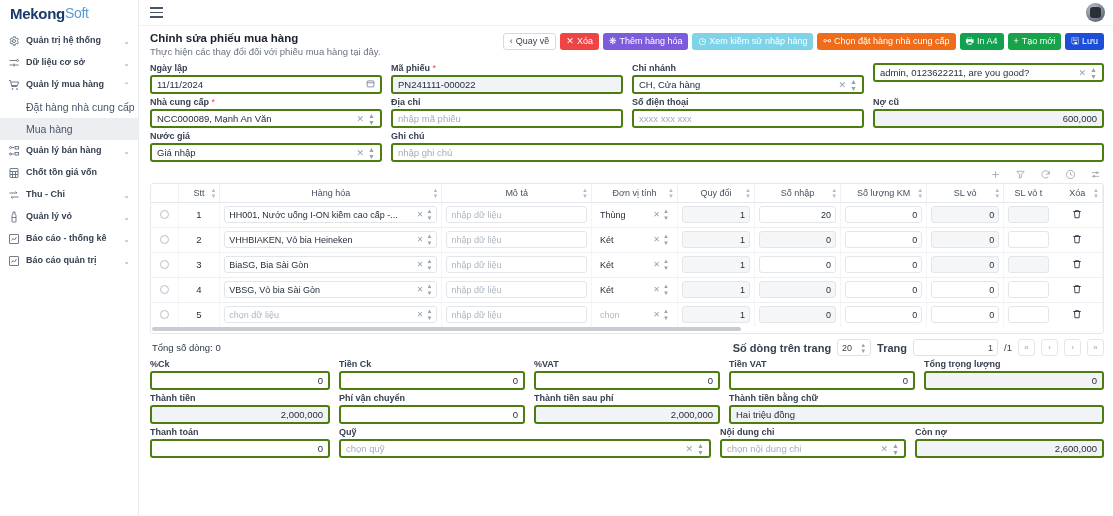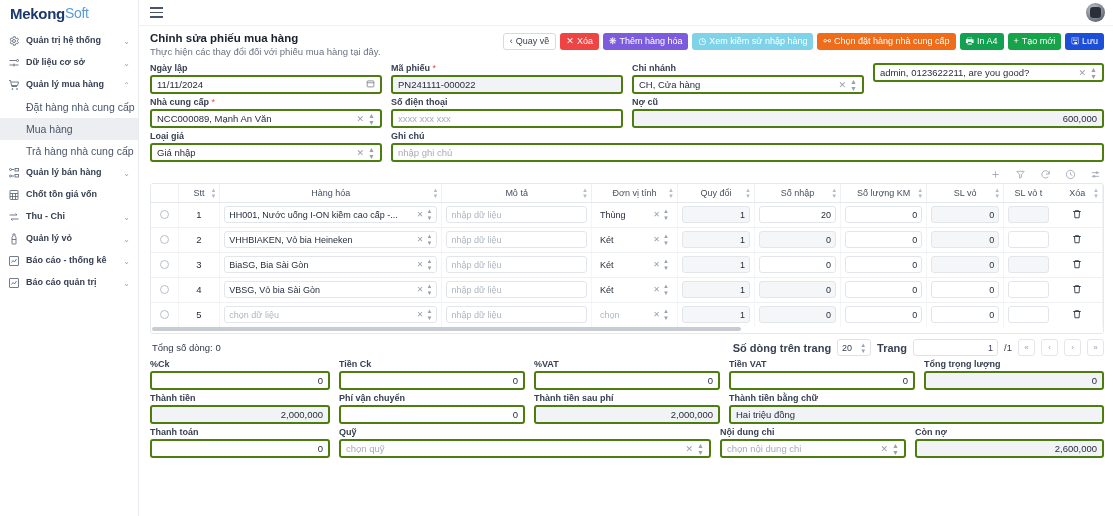--- a/index.html
+++ b/index.html
@@ -226,23 +226,20 @@
         </span>
         <span class="lbl">Quản lý mua hàng</span>
         <span class="chev">⌃</span>
       </div>
 
       <div class="nav-sub">
         <span>Đặt hàng nhà cung cấp</span>
       </div>
       <div class="nav-sub active">
         <span>Mua hàng</span>
-      </div>
-      <div class="nav-sub">
-        <span>Trả hàng nhà cung cấp</span>
       </div>
 
       <div class="nav-item">
         <span class="ico">
           <svg width="12" height="12" viewBox="0 0 24 24" fill="none" stroke="currentColor" stroke-width="1.7">
               <circle cx="5" cy="5" r="2"></circle>
               <circle cx="5" cy="18" r="2"></circle>
               <rect x="14" y="3" width="7" height="5"></rect>
               <rect x="14" y="15" width="7" height="5"></rect>
               <path d="M7 5h5M7 18h5"></path>
@@ -416,36 +413,42 @@
           <div class="inp">
             <span class="val">NCC000089, Mạnh An Văn</span>
             <span class="clr">✕</span>
             <span class="spin">
                 <i>▲</i>
                 <i>▼</i>
               </span>
           </div>
         </div>
         <div class="fld" style="width:232px">
+          <div class="lbl">Địa chỉ</div>
+          <div class="inp">
+            <span class="val ph">nhập mã phiếu</span>
+          </div>
+        </div>
+        <div class="fld" style="width:232px">
           <div class="lbl">Số điện thoại</div>
           <div class="inp">
             <span class="val ph">xxxx xxx xxx</span>
           </div>
         </div>
         <div class="fld" style="flex:1">
           <div class="lbl">Nợ cũ</div>
           <div class="inp ro">
             <span class="val num">600,000</span>
           </div>
         </div>
       </div>
 
       <div class="frow">
         <div class="fld" style="width:232px">
-          <div class="lbl">Loại giá</div>
+          <div class="lbl">Nước giá</div>
           <div class="inp">
             <span class="val">Giá nhập</span>
             <span class="clr">✕</span>
             <span class="spin">
                 <i>▲</i>
                 <i>▼</i>
               </span>
           </div>
         </div>
         <div class="fld" style="flex:1">

